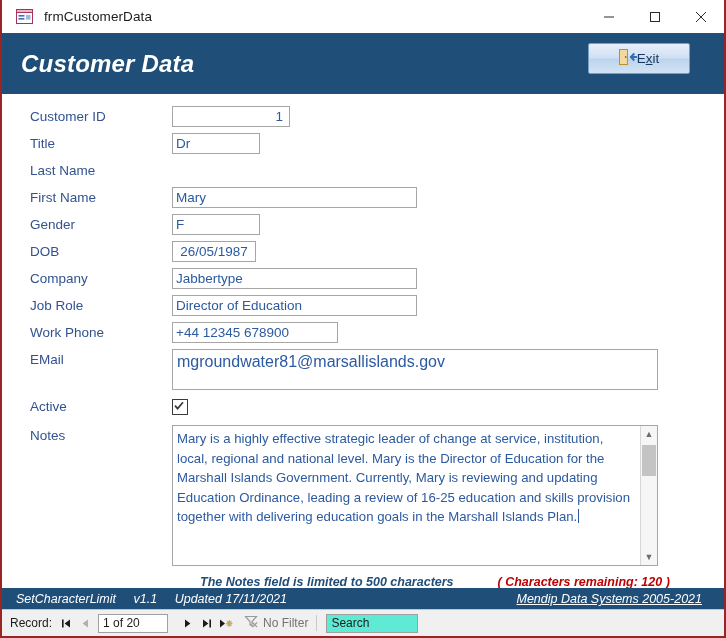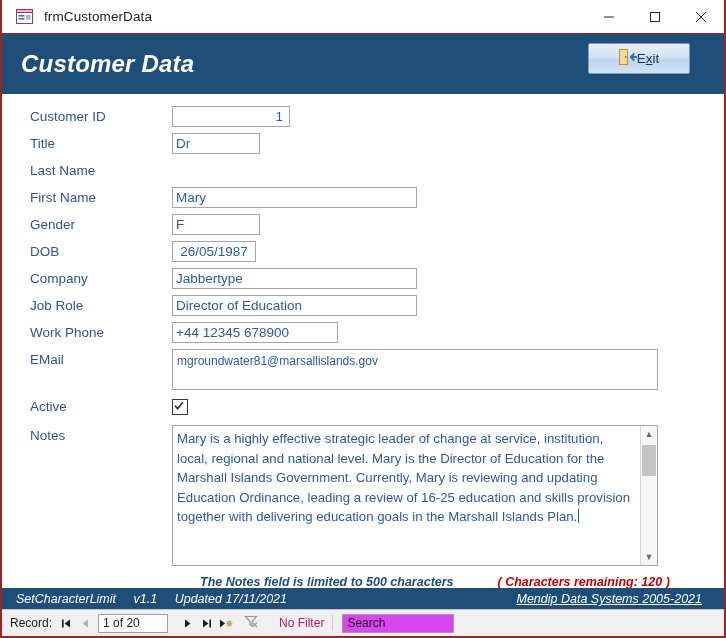--- a/index.html
+++ b/index.html
@@ -133,21 +133,21 @@
   .w-sm    { width: 88px; }
   .w-date  { width: 84px; }
   .w-lg    { width: 245px; }
   .w-phone { width: 166px; }
   .email-fld {
     width: 486px;
     height: 41px;
     border: 1px solid #a6a6a6;
     background: #ffffff;
     box-sizing: border-box;
-    font-size: 12px;
+    font-size: 16px;
     color: #2c5aa0;
     padding: 2px 4px;
     line-height: 19px;
   }
   .row-email { height: 47px; }
 
   .chk {
     width: 14px;
     height: 14px;
     border: 1.5px solid #3a3a3a;
@@ -296,31 +296,31 @@
     font-size: 12px;
     line-height: 17px;
     padding-left: 4px;
     box-sizing: border-box;
     margin: 0 3px;
   }
   .nav-sep { width: 7px; }
   .filter-box {
     display: flex;
     align-items: center;
-    gap: 20px;
+    gap: 4px;
     margin-left: 9px;
     padding-right: 8px;
     border-right: 1px solid #c9c9c9;
-    color: #be185d;
+    color: #737373;
   }
   .search-box {
-    width: 112px;
+    width: 92px;
     height: 19px;
     border: 1px solid #a0a0a0;
-    background: #d946ef;
+    background: #5eead4;
     font-size: 12px;
     line-height: 17px;
     padding-left: 4px;
     box-sizing: border-box;
     margin-left: 9px;
     color: #1b1b1b;
   }
 </style>
 </head>
 <body>

